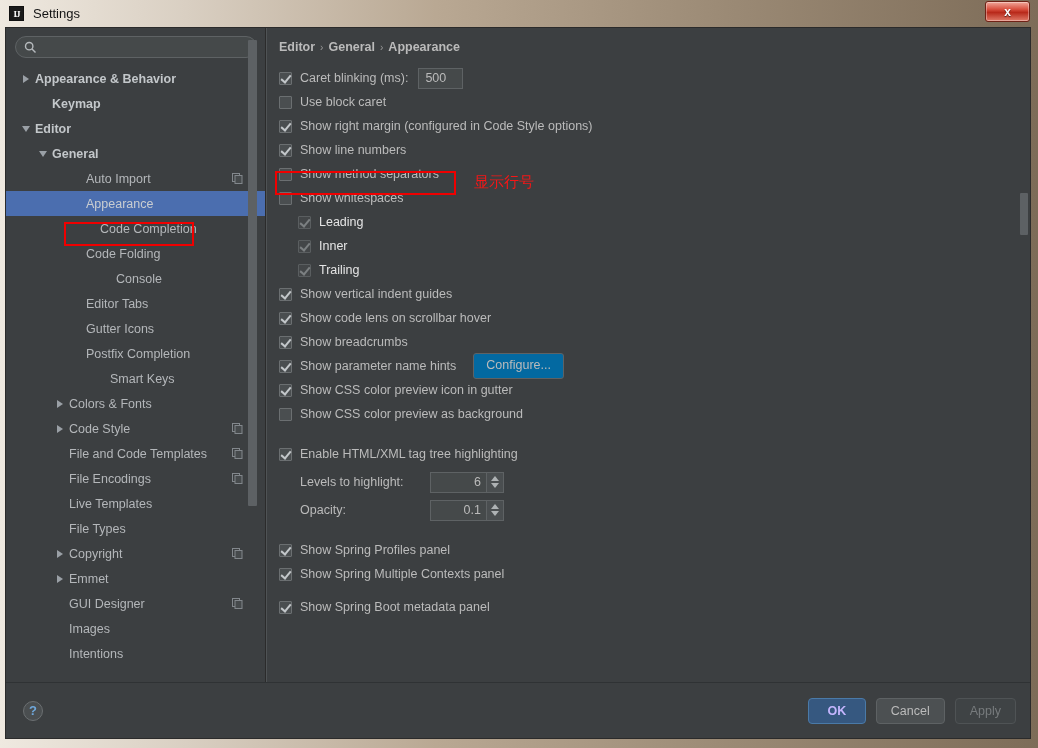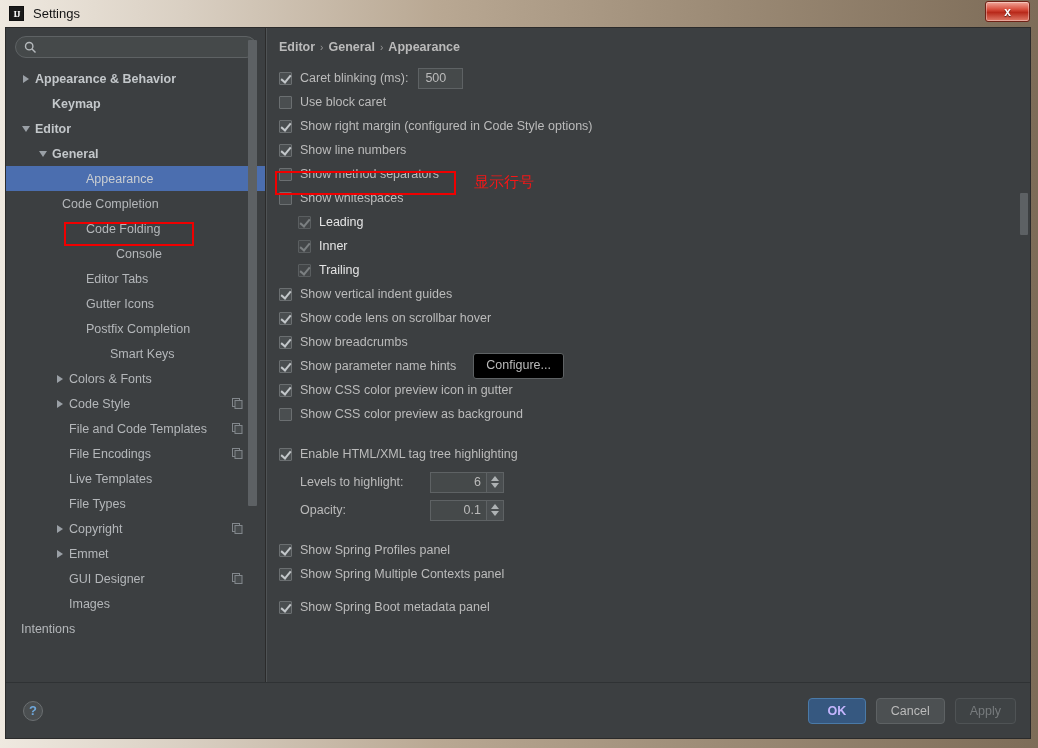--- a/index.html
+++ b/index.html
@@ -297,21 +297,21 @@
     content: "";
     display: block;
     border-top: 5px solid #aeb2b4;
     border-left: 4px solid transparent;
     border-right: 4px solid transparent;
   }
   .btn-sm {
     margin-left: 17px;
     height: 24px;
     padding: 0 12px;
-    background: #000000;
+    background: #0369a1;
     border: 1px solid #5e6264;
     border-radius: 3px;
     color: #bbbbbb;
     font-size: 12.5px;
     font-family: "Liberation Sans", sans-serif;
     line-height: 22px;
   }
   .field-label {
     font-size: 12.5px;
     color: #bbbbbb;
@@ -440,25 +440,33 @@
               <span class="label">Keymap</span>
             </div>
             <div class="tree-row bold" style="padding-left: 14px;">
               <span class="arrow expanded"></span>
               <span class="label">Editor</span>
             </div>
             <div class="tree-row bold" style="padding-left: 31px;">
               <span class="arrow expanded"></span>
               <span class="label">General</span>
             </div>
+            <div class="tree-row" style="padding-left: 65px;">
+              <span class="arrow"></span>
+              <span class="label">Auto Import</span>
+              <span class="copy-icon"><svg viewBox="0 0 11 11" width="11" height="11">
+                  <rect x="0.5" y="0.5" width="7" height="8" fill="none" stroke="#9aa0a6"></rect>
+                  <rect x="3" y="2.5" width="7" height="8" fill="#4a4e50" stroke="#9aa0a6"></rect>
+                </svg></span>
+            </div>
             <div class="tree-row selected" style="padding-left: 65px;">
               <span class="arrow"></span>
               <span class="label">Appearance</span>
             </div>
-            <div class="tree-row" style="padding-left: 41px;">
+            <div class="tree-row" style="padding-left: 79px;">
               <span class="arrow"></span>
               <span class="label">Code Completion</span>
             </div>
             <div class="tree-row" style="padding-left: 65px;">
               <span class="arrow"></span>
               <span class="label">Code Folding</span>
             </div>
             <div class="tree-row" style="padding-left: 95px;">
               <span class="arrow"></span>
               <span class="label">Console</span>
@@ -532,21 +540,21 @@
               <span class="label">GUI Designer</span>
               <span class="copy-icon"><svg viewBox="0 0 11 11" width="11" height="11">
                   <rect x="0.5" y="0.5" width="7" height="8" fill="none" stroke="#9aa0a6"></rect>
                   <rect x="3" y="2.5" width="7" height="8" fill="#4a4e50" stroke="#9aa0a6"></rect>
                 </svg></span>
             </div>
             <div class="tree-row" style="padding-left: 48px;">
               <span class="arrow"></span>
               <span class="label">Images</span>
             </div>
-            <div class="tree-row" style="">
+            <div class="tree-row" style="padding-left: 48px;">
               <span class="arrow"></span>
               <span class="label">Intentions</span>
             </div>
           </div>
         <div id="sel-highlight"></div>
 
         <div id="tree-scrollbar">
           <div id="tree-scroll-thumb"></div>
         </div>
       </div>

